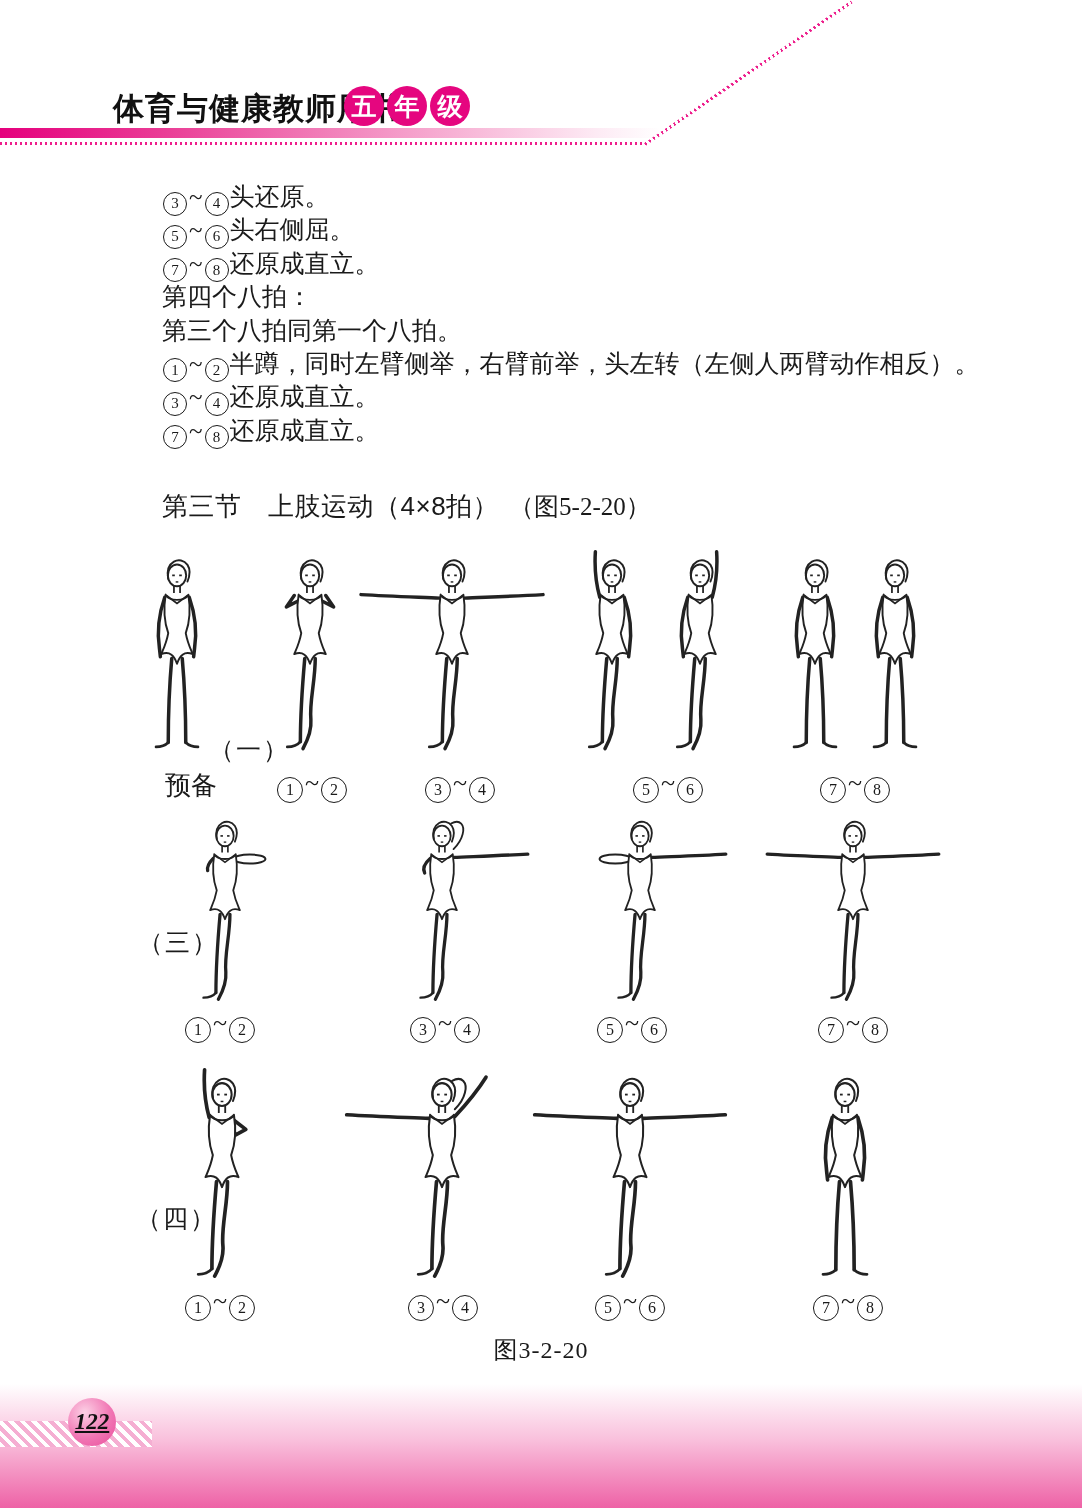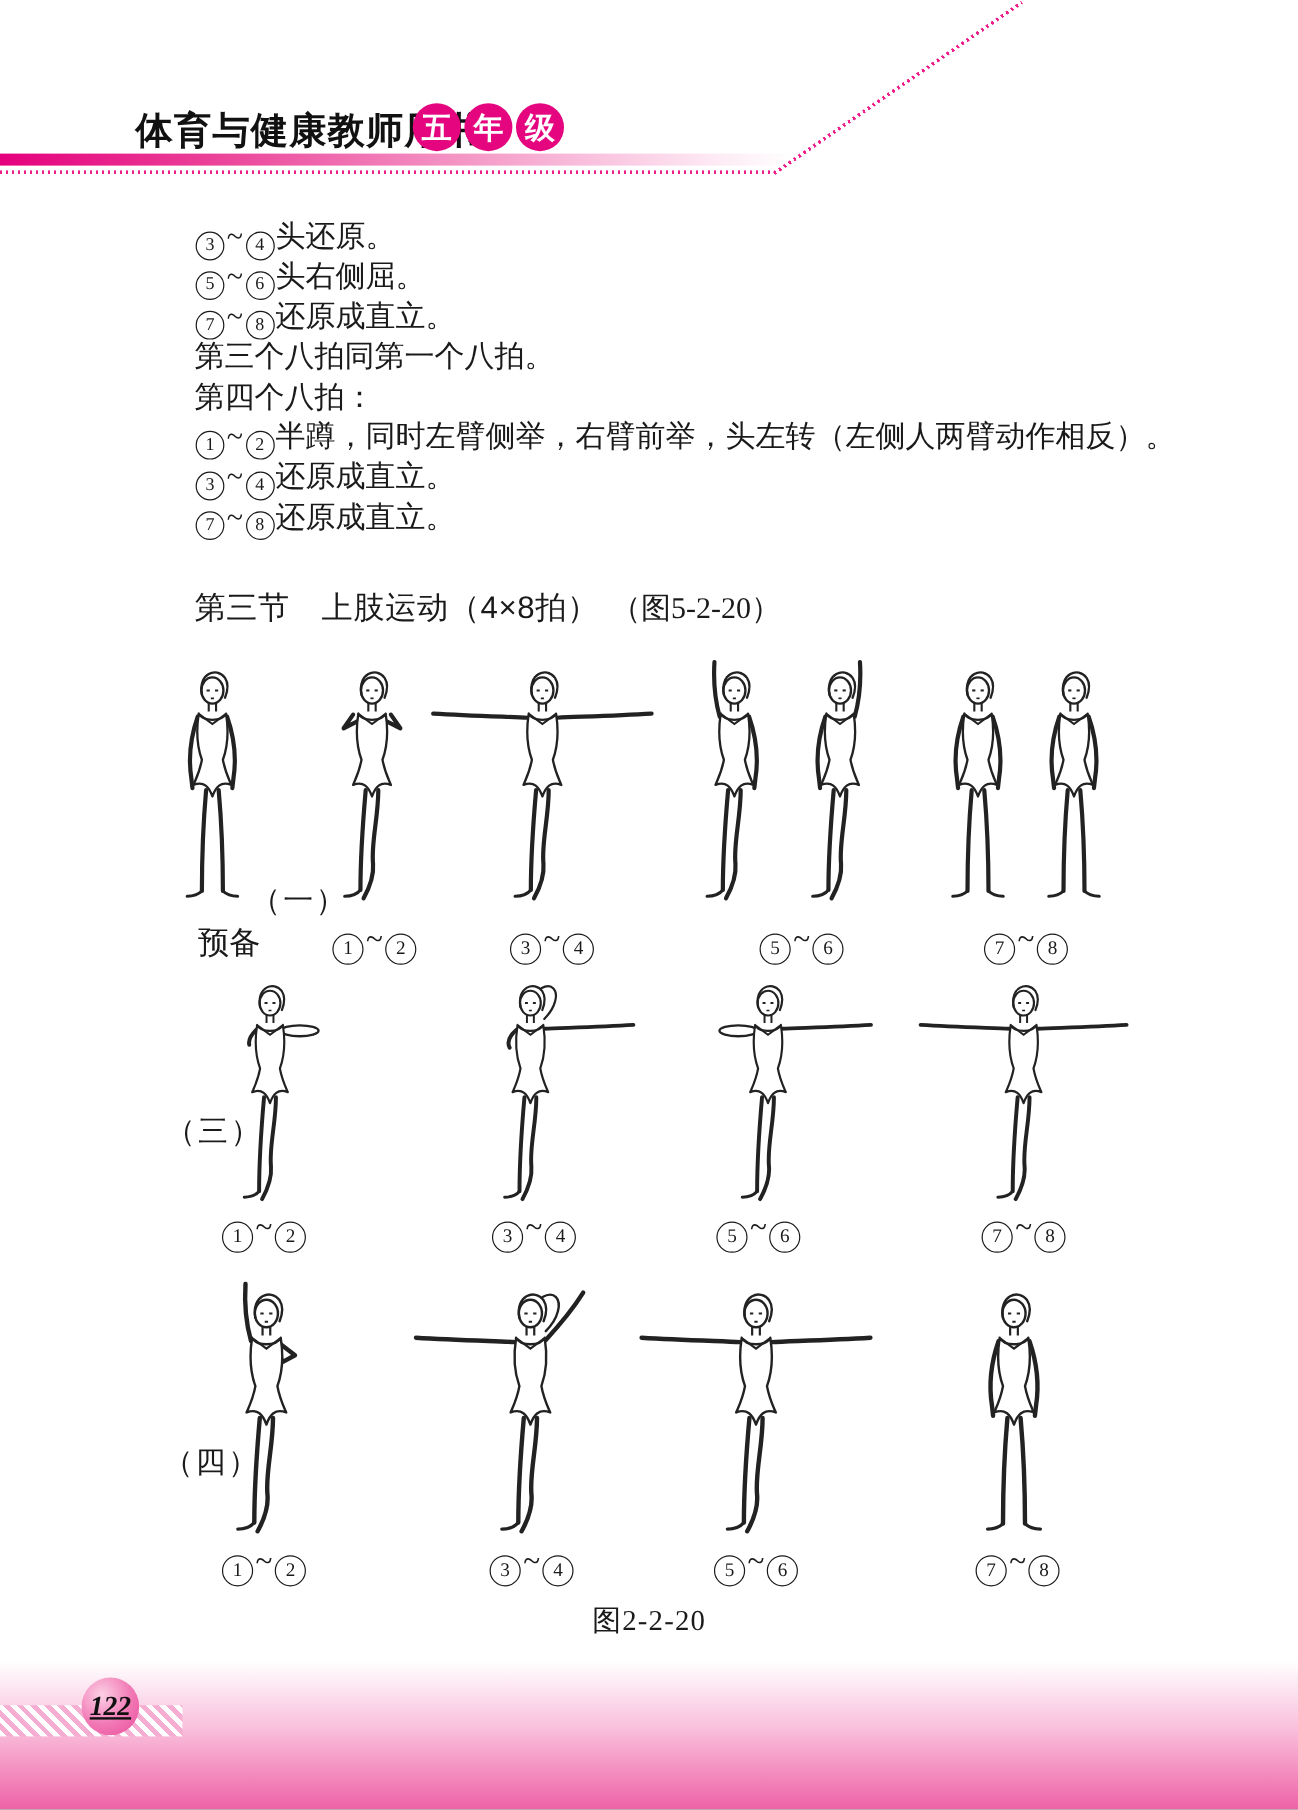--- a/index.html
+++ b/index.html
@@ -100,22 +100,22 @@
     <span class="badge">级</span>
   </div>
   <div class="hdr-bar"></div>
   <div class="dotline-h"></div>
   <div class="dotline-diag"></div>
 
   <div class="body-text">
     <div class="bline"><span class="cd">3</span><span class="tld">~</span><span class="cd">4</span>头还原。</div>
     <div class="bline"><span class="cd">5</span><span class="tld">~</span><span class="cd">6</span>头右侧屈。</div>
     <div class="bline"><span class="cd">7</span><span class="tld">~</span><span class="cd">8</span>还原成直立。</div>
+    <div class="bline">第四个八拍：</div>
     <div class="bline">第三个八拍同第一个八拍。</div>
-    <div class="bline">第四个八拍：</div>
     <div class="bline"><span class="cd">1</span><span class="tld">~</span><span class="cd">2</span>半蹲，同时左臂侧举，右臂前举，头左转（左侧人两臂动作相反）。</div>
     <div class="bline"><span class="cd">3</span><span class="tld">~</span><span class="cd">4</span>还原成直立。</div>
     <div class="bline"><span class="cd">7</span><span class="tld">~</span><span class="cd">8</span>还原成直立。</div>
   </div>
 
   <div class="section-heading">
     <span class="sh-bold">第三节　上肢运动（4×8拍）</span><span class="sh-rest">（图5-2-20）</span>
   </div>
 
   <div id="figure-area">
@@ -391,21 +391,21 @@
           <path d="M48,52 L60,61 L72,52" fill="none" stroke="#222" stroke-width="2"></path>
           <path d="M54,124 C51,158 50,192 50,220" stroke="#222" stroke-width="4" fill="none" stroke-linecap="round" stroke-linejoin="round"></path>
           <path d="M50,220 C46,224 41,225 36,225" stroke="#222" stroke-width="3" fill="none" stroke-linecap="round"></path>
           <path d="M66,124 C69,158 70,192 70,220" stroke="#222" stroke-width="4" fill="none" stroke-linecap="round" stroke-linejoin="round"></path>
           <path d="M70,220 C74,224 79,225 84,225" stroke="#222" stroke-width="3" fill="none" stroke-linecap="round"></path>
         </svg>
       </div>
       <div class="beat-label" style="left: 848px; top: 1286px;"><span class="cd">7</span><span class="tld">~</span><span class="cd">8</span></div>
     </div>
 
-  <div class="caption">图2-2-20</div>
+  <div class="caption">图3-2-20</div>
 
   <div class="footer-grad"></div>
   <div class="footer-band"></div>
   <div class="page-badge">
     <span>122</span>
   </div>
 
 </div>
 
 </body></html>

